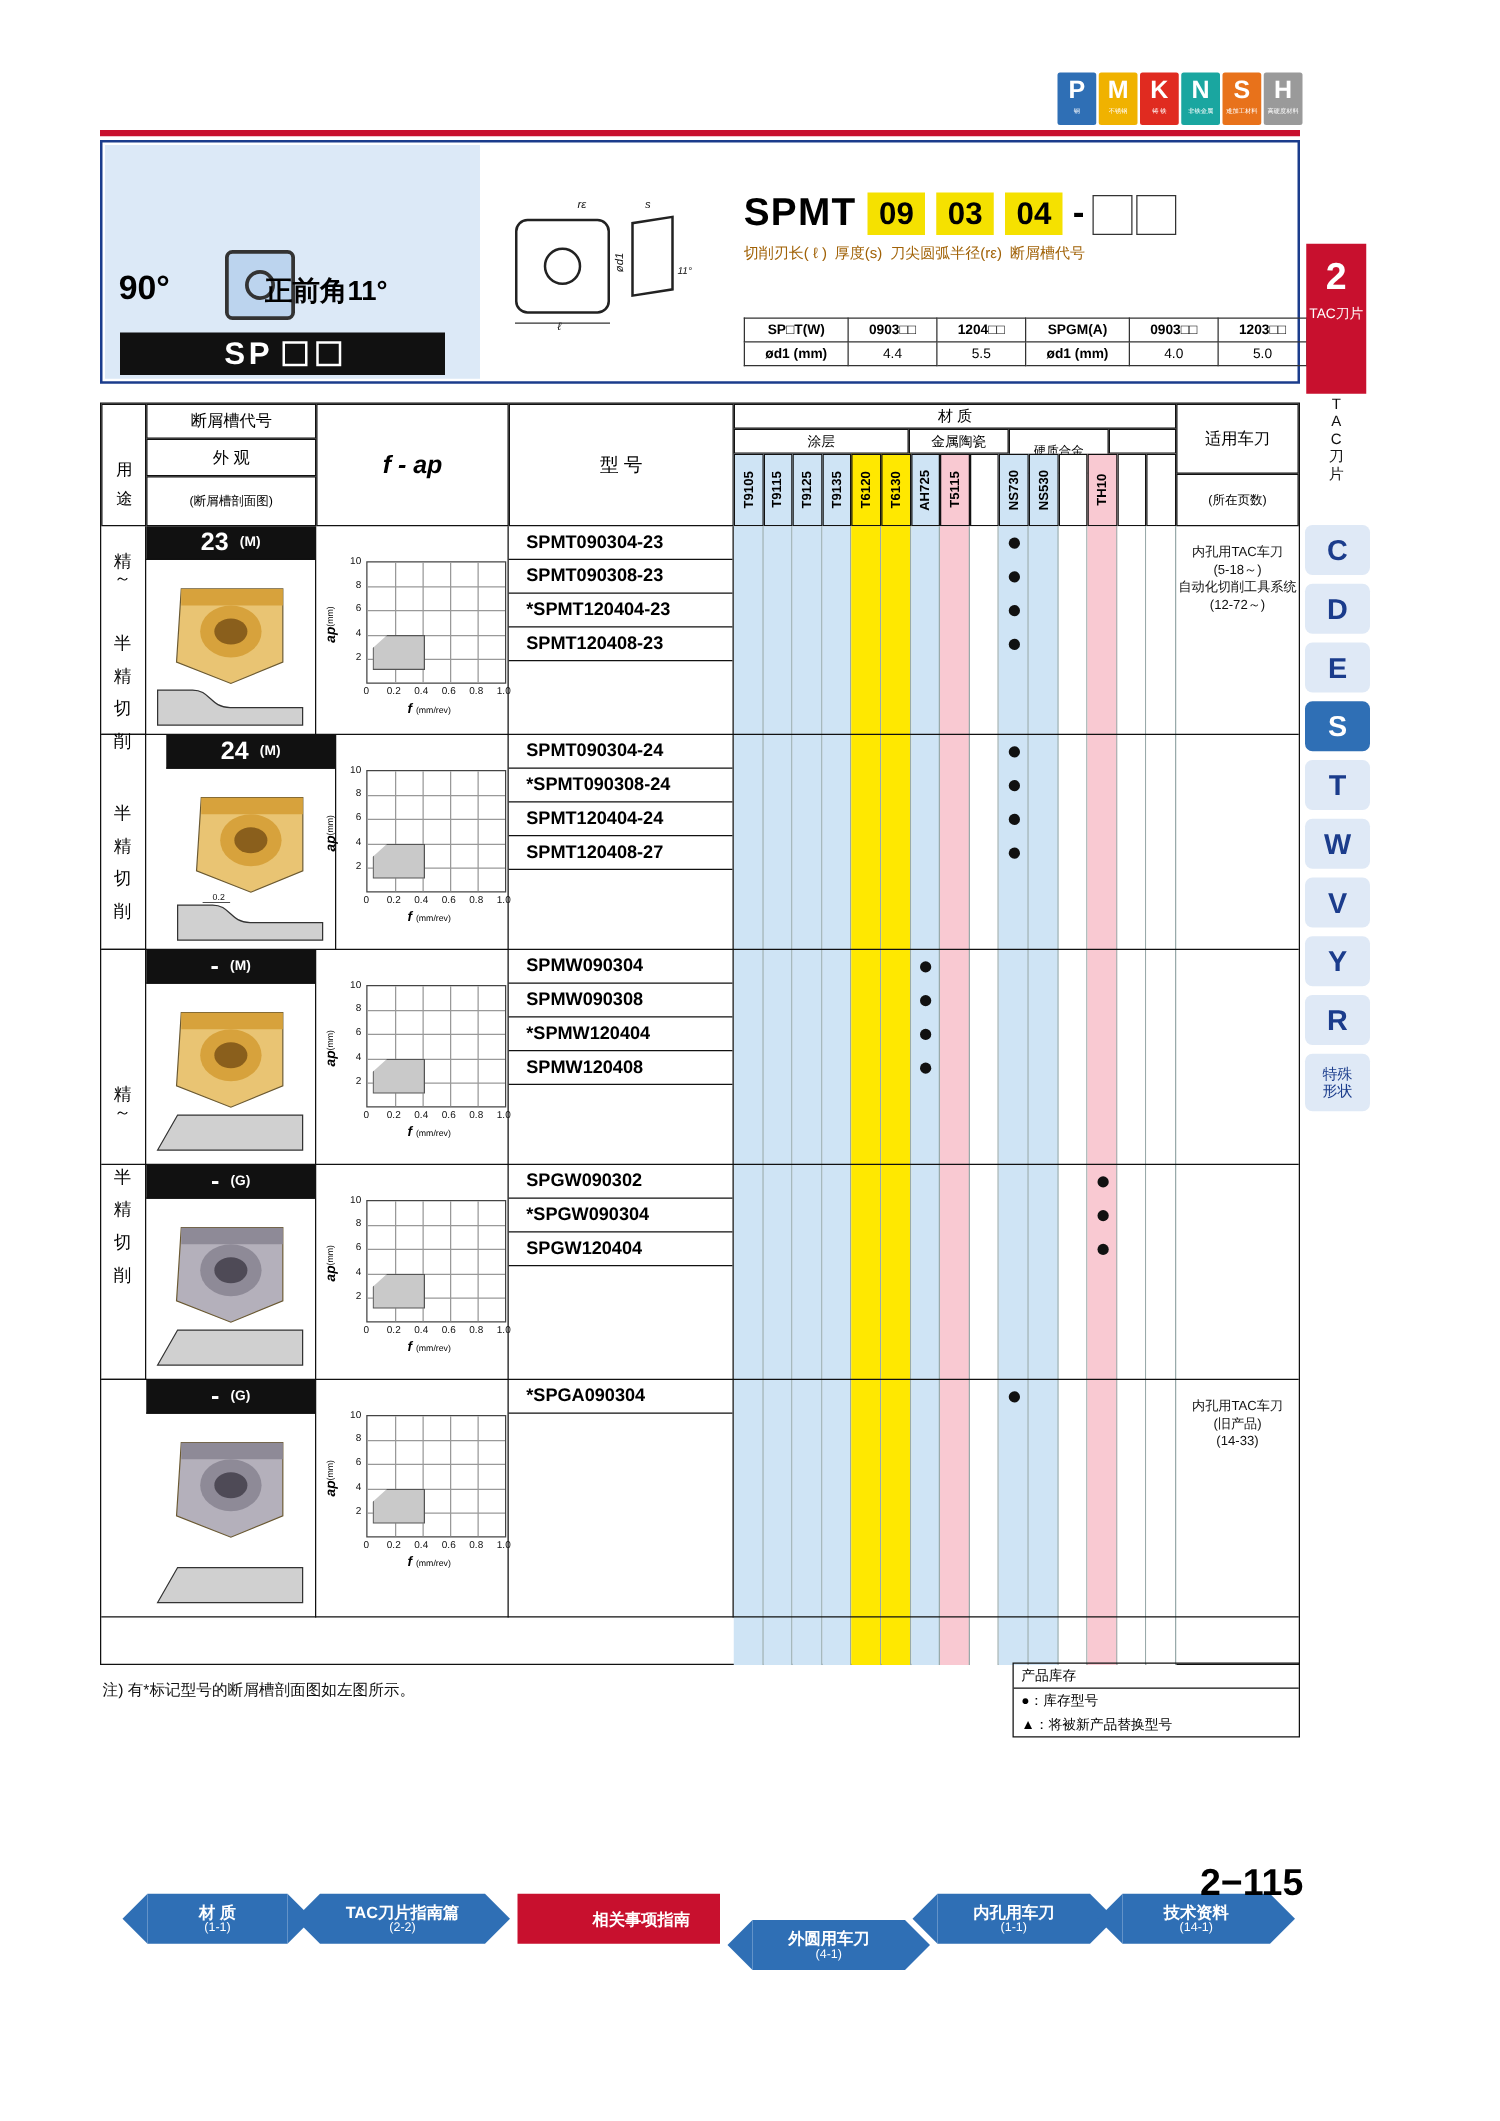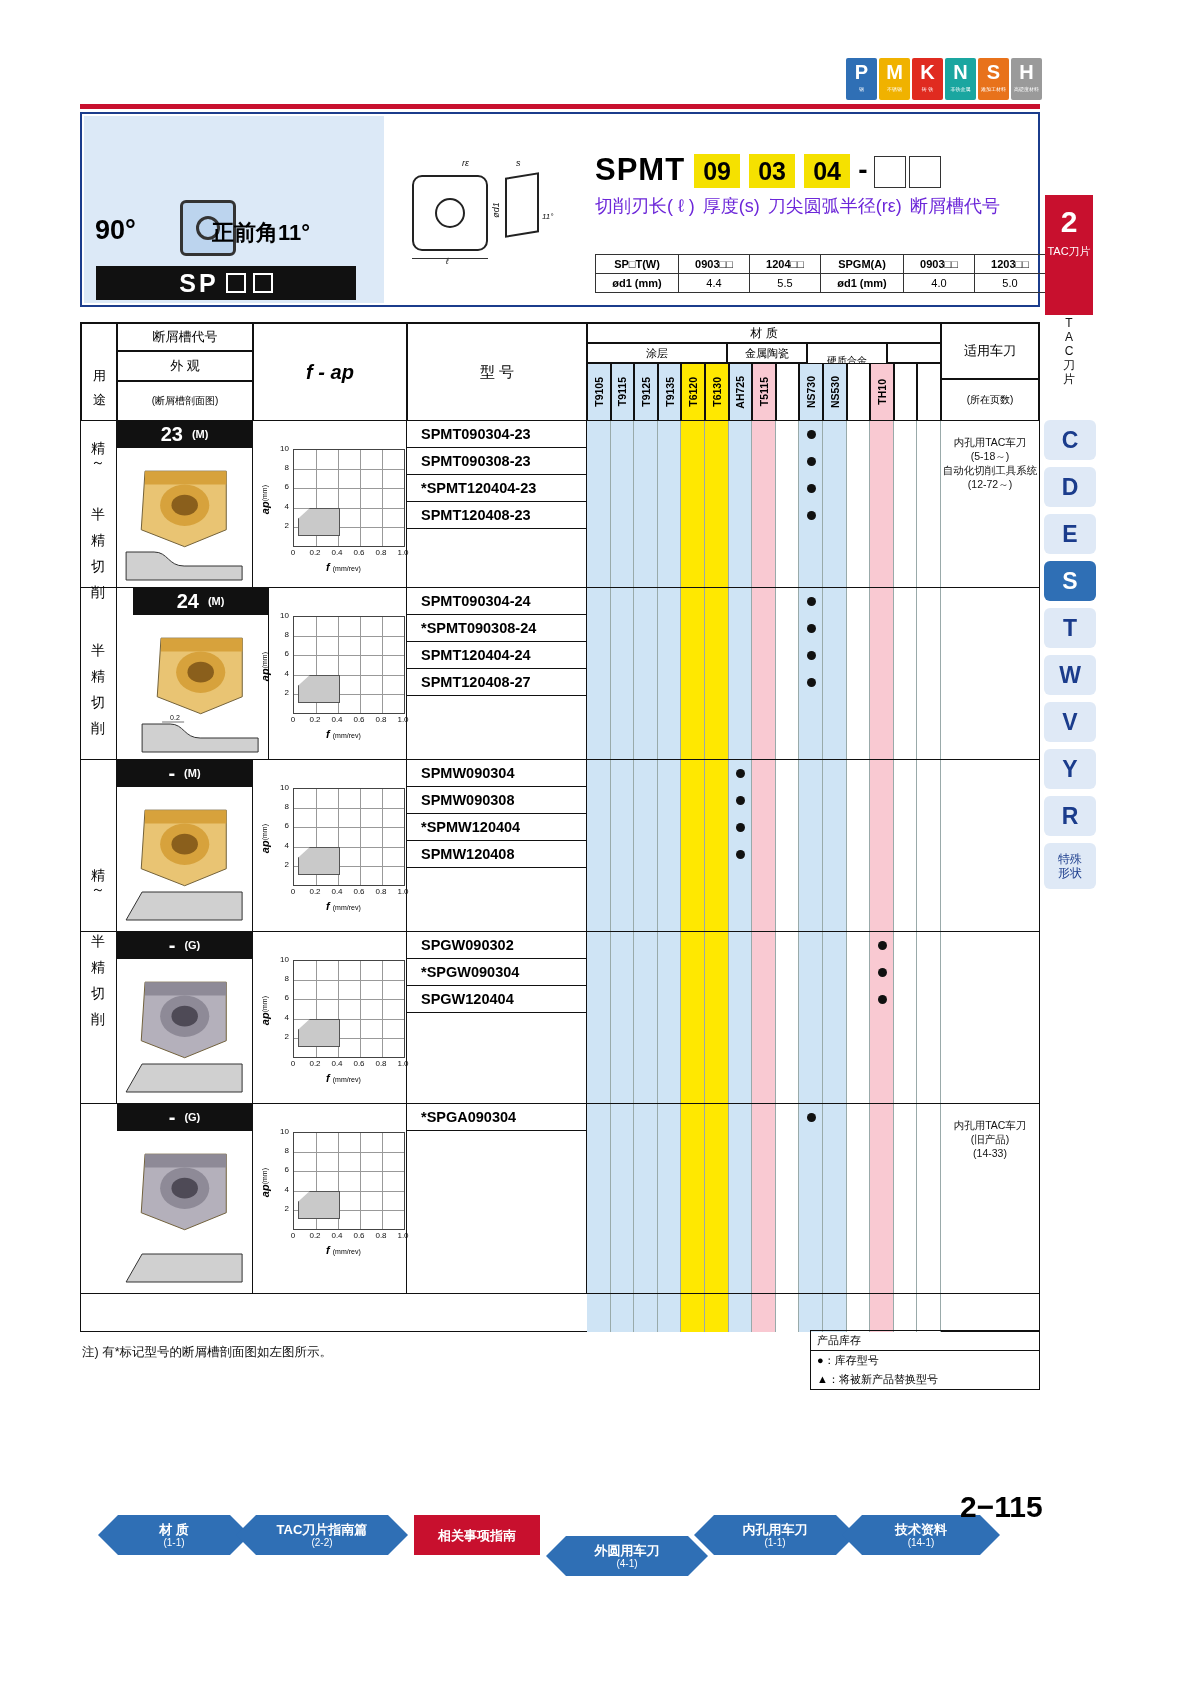--- a/index.html
+++ b/index.html
@@ -35,21 +35,21 @@
   .dlbl{position:absolute;font-size:9px;font-style:italic;color:#111;}
 
   
   .codewrap{position:absolute;left:595px;top:140px;margin-top:12px;}
   .codeline{display:flex;align-items:flex-end;}
   .codeline .nm{font-size:31px;font-weight:bold;letter-spacing:1px;}
   .codeline .box{width:46px;height:34px;margin-left:9px;display:flex;align-items:center;justify-content:center;font-size:25px;font-weight:bold;}
   .codeline .by{background:#f5e100;}
   .codeline .dash{font-size:28px;font-weight:bold;margin:0 4px 2px 8px;}
   .codeline .blank{width:30px;height:30px;border:1px solid #333;margin-left:3px;background:#fff;}
-  .codedesc{margin-top:6px;font-size:18px;color:#6d28d9;letter-spacing:0px;}
+  .codedesc{margin-top:6px;font-size:12px;color:#a16207;letter-spacing:0px;}
   .codedesc span{margin-right:3px;}
 
   
   .dimtbl{position:absolute;left:595px;top:254px;border-collapse:collapse;font-size:11px;}
   .dimtbl td{border:1px solid #333;text-align:center;padding:1px 4px;height:16px;font-weight:bold;}
   .dimtbl td.lbl{background:#fff;}
   .dimtbl td.val{font-weight:normal;}
 
   
   .tabchap{position:absolute;left:1045px;top:195px;width:48px;height:120px;background:#c8102e;color:#fff;}
@@ -617,21 +617,21 @@
         <div class="arR"></div>
         <div class="t1">材 质</div>
         <div class="t2">(1-1)</div>
       </div>
       <div class="navbtn" style="width: 132px;">
         <div class="arL"></div>
         <div class="arR"></div>
         <div class="t1">TAC刀片指南篇</div>
         <div class="t2">(2-2)</div>
       </div>
-      <div class="navbtn red" style="width: 126px;">
+      <div class="navbtn red" style="width: 126px; padding-left: 36px;">
         <div class="t1">相关事项指南</div>
         <div class="t2"></div>
       </div>
       <div class="navbtn" style="width: 122px; margin-top: 42px;">
         <div class="arL"></div>
         <div class="arR"></div>
         <div class="t1">外圆用车刀</div>
         <div class="t2">(4-1)</div>
       </div>
       <div class="navbtn" style="width: 122px;">

